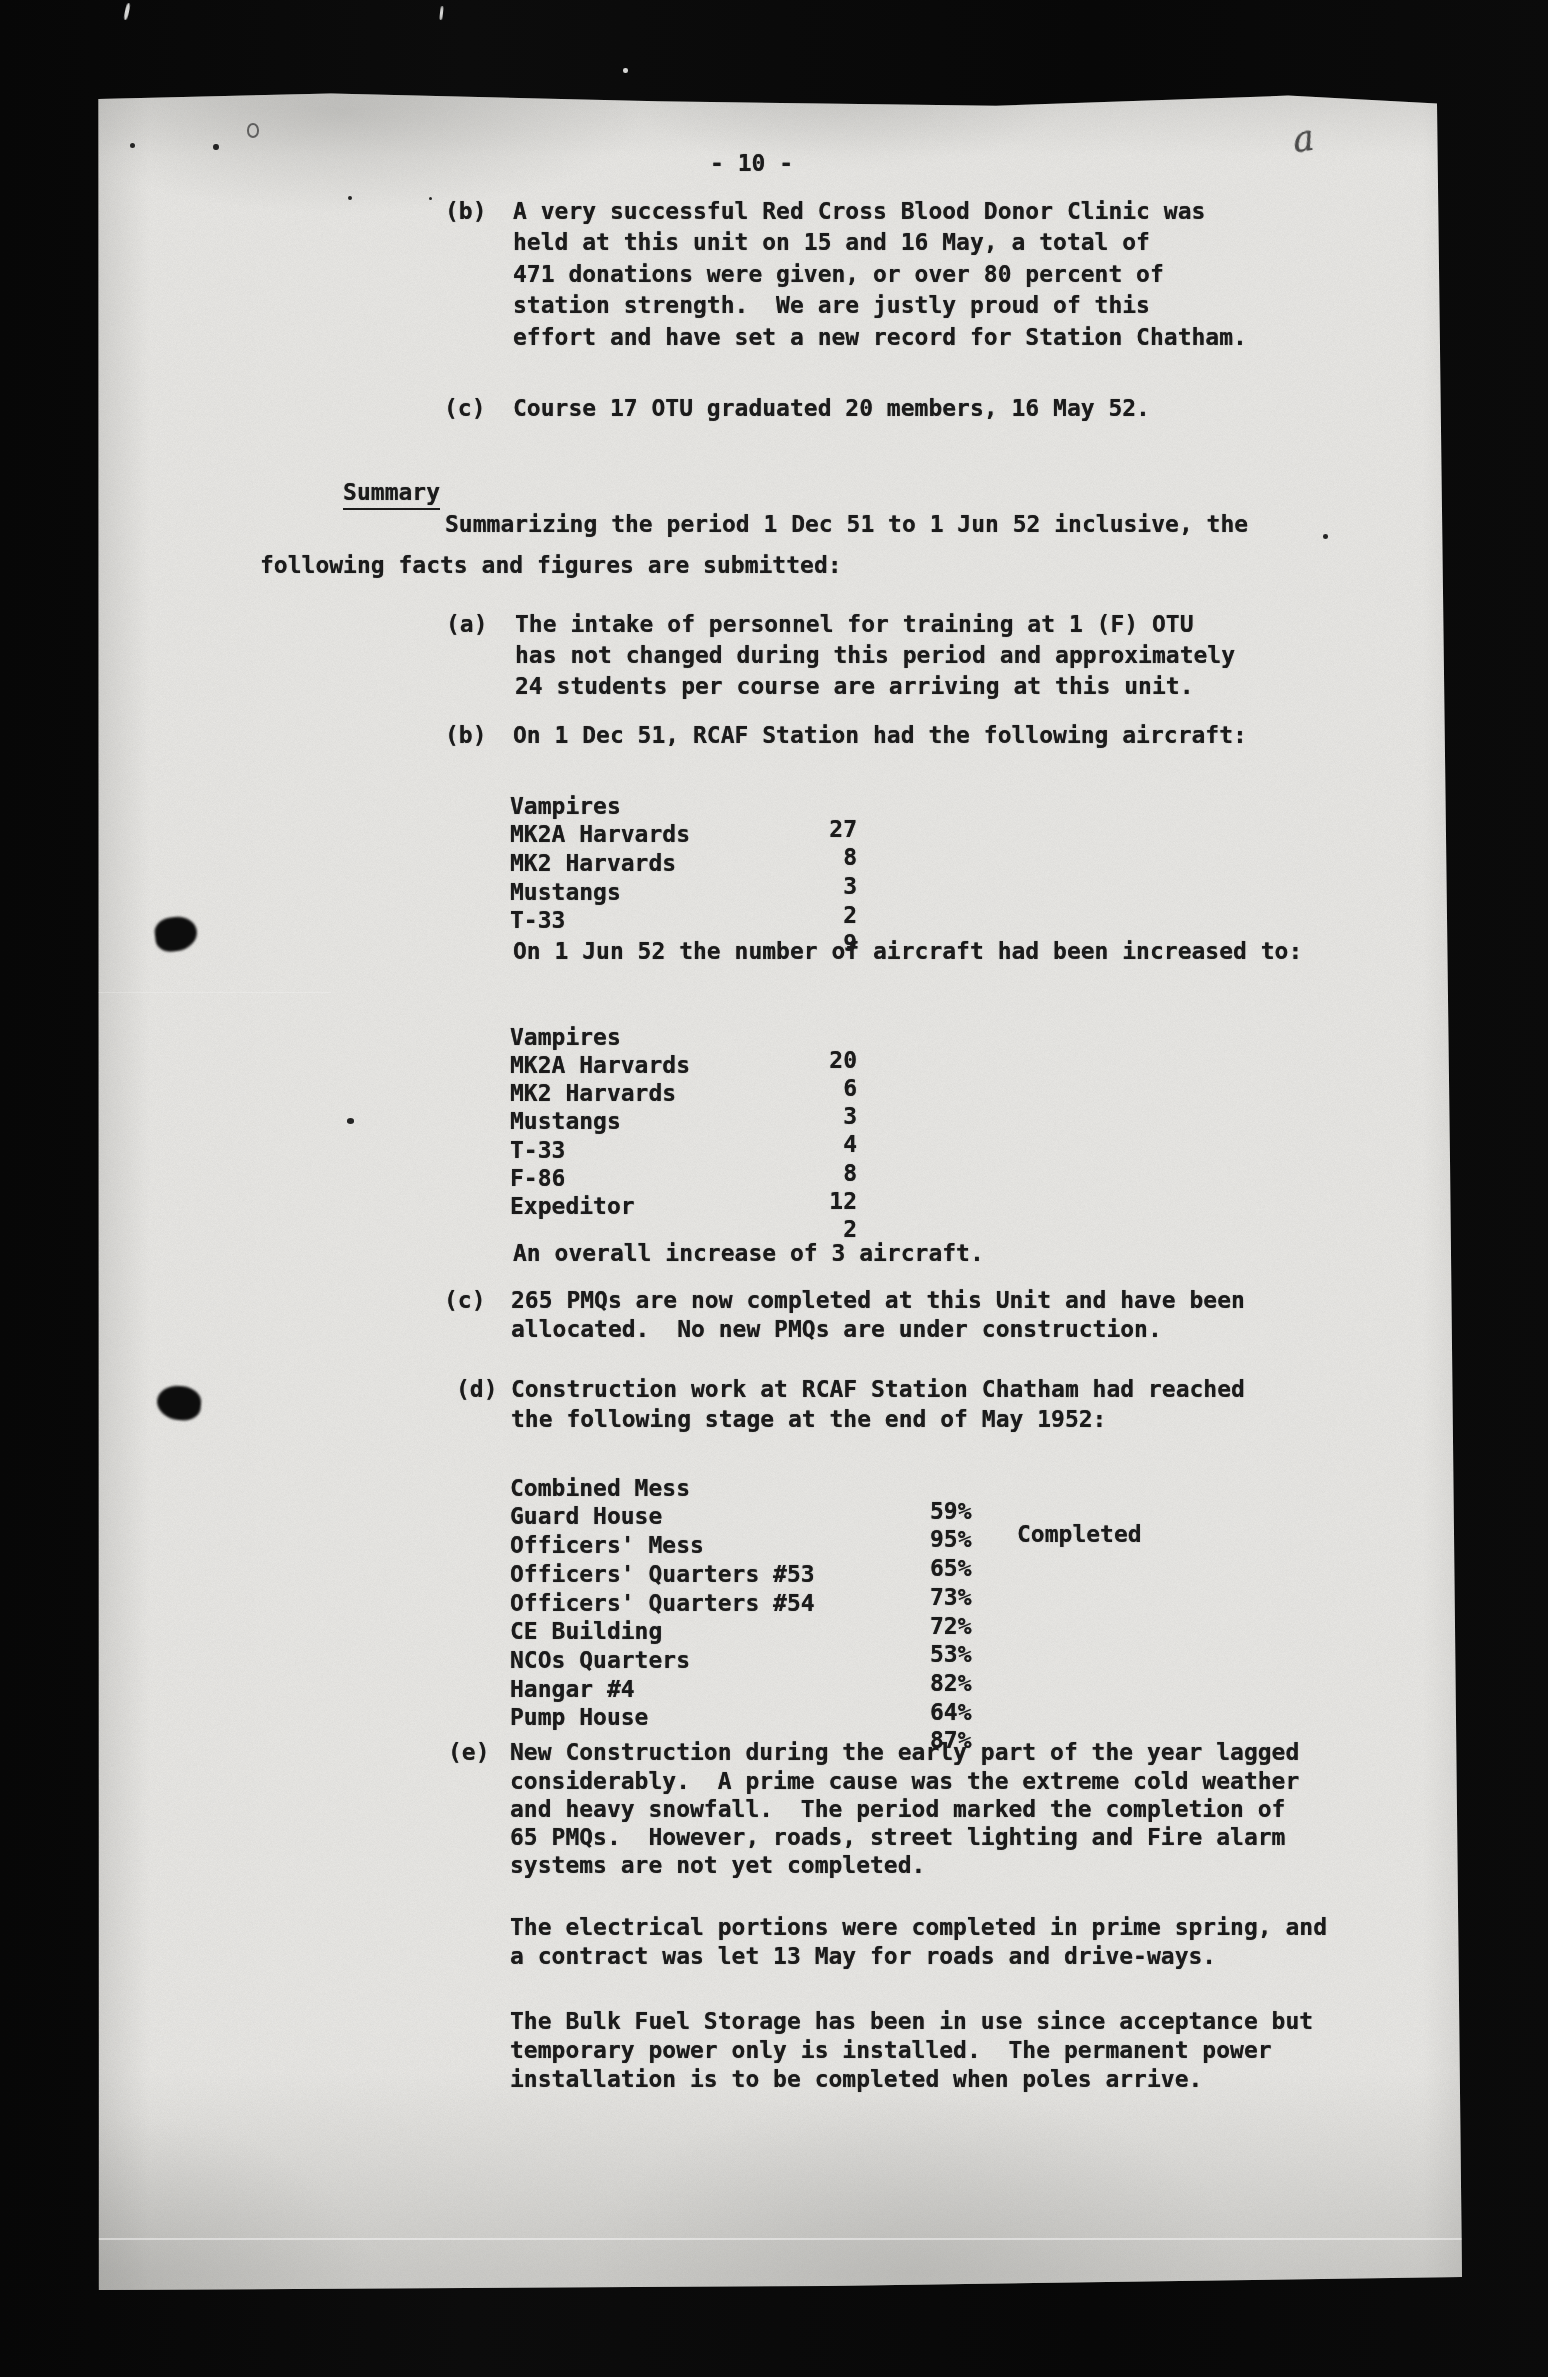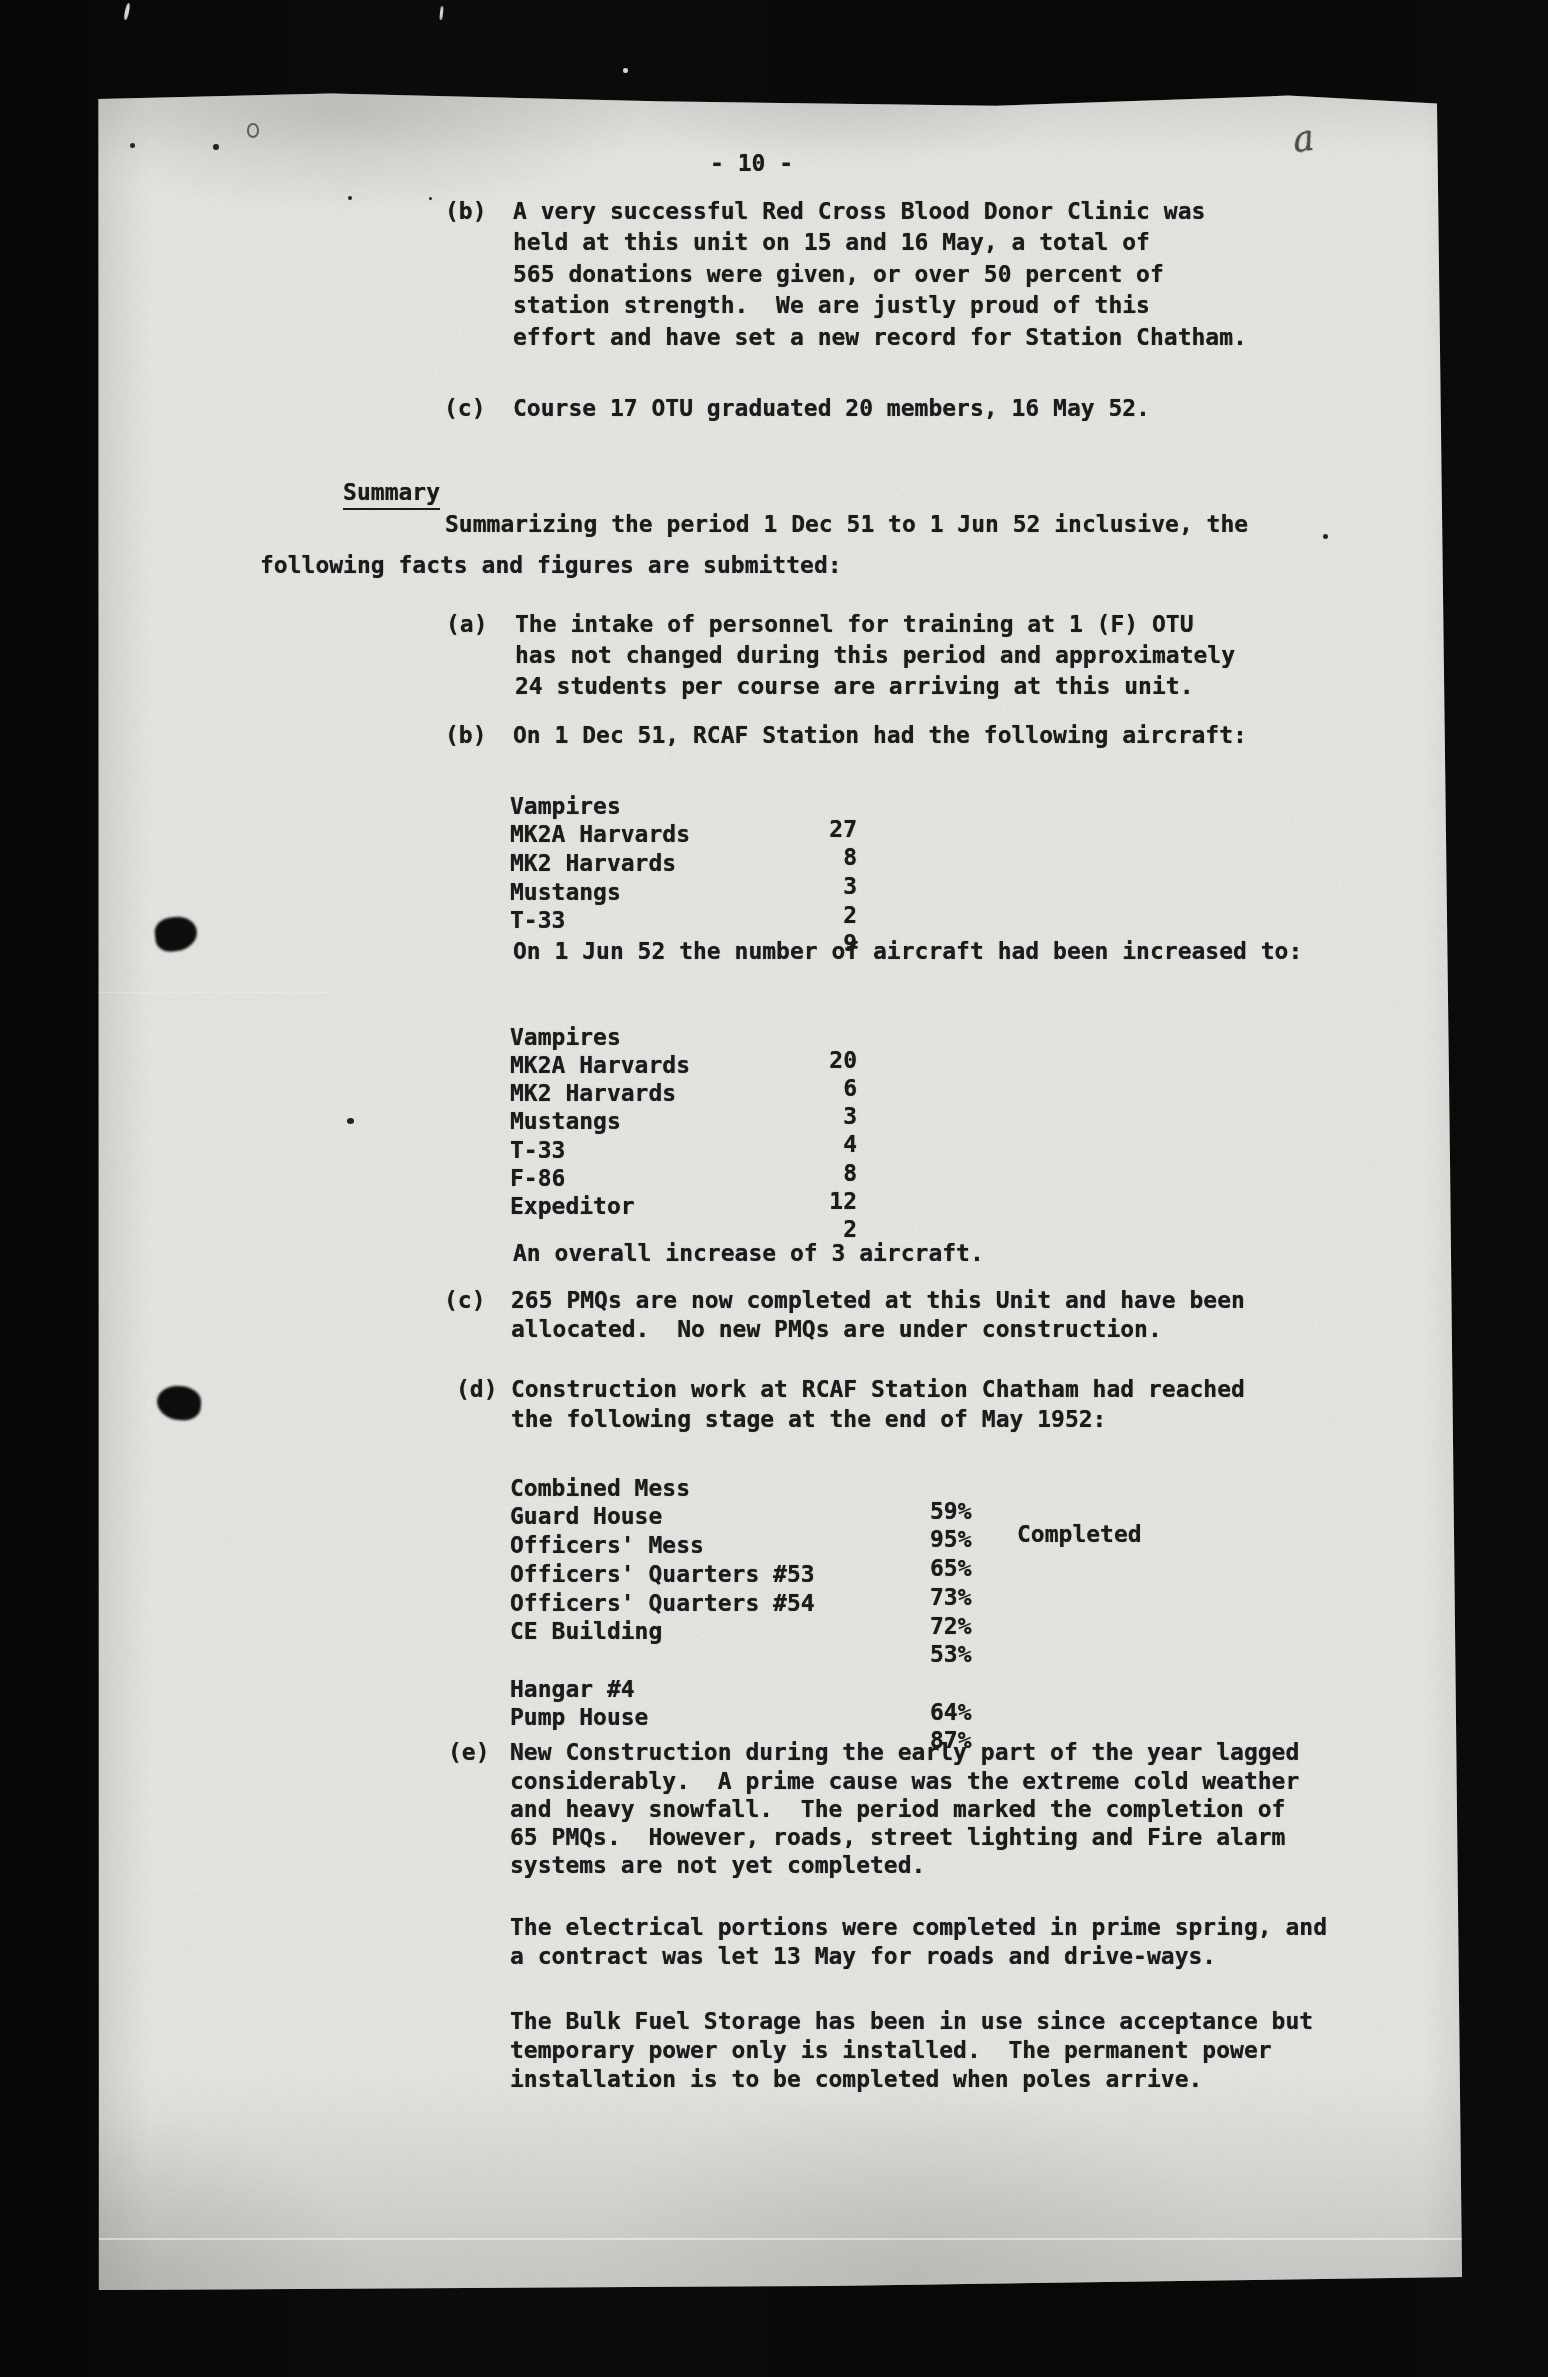--- a/index.html
+++ b/index.html
@@ -62,21 +62,21 @@
       <rect width="100%" height="100%" filter="url(#g)"></rect>
     </svg>
 
     <div class="tx" style="top:62px;left:615px">- 10 -</div>
     <div class="tx hand" style="top:29px;left:1198px">a</div>
     <span class="star" style="left:406px;top:-7.9px">*</span>
 
     <div class="tx" style="top:110px;left:350px">(b)</div>
     <div class="tx" style="top:110px;left:418px">A very successful Red Cross Blood Donor Clinic was</div>
     <div class="tx" style="top:141px;left:418px">held at this unit on 15 and 16 May, a total of</div>
-    <div class="tx" style="top:173px;left:418px">565 donations were given, or over 50 percent of</div>
+    <div class="tx" style="top:173px;left:418px">471 donations were given, or over 80 percent of</div>
     <div class="tx" style="top:204px;left:418px">station strength.  We are justly proud of this</div>
     <div class="tx" style="top:236px;left:418px">effort and have set a new record for Station Chatham.</div>
 
     <div class="tx" style="top:307px;left:349px">(c)</div>
     <div class="tx" style="top:307px;left:418px">Course 17 OTU graduated 20 members, 16 May 52.</div>
 
     <div class="tx" style="top:368px;left:165px">
       <span class="underlined">Summary</span>
     </div>
     <div class="tx" style="top:423px;left:350px">Summarizing the period 1 Dec 51 to 1 Jun 52 inclusive, the</div>
@@ -152,20 +152,23 @@
       <span class="pct">65%</span></div>
     <div class="row crow" style="top:1450px">
       <span class="lab">Officers' Quarters #53</span>
       <span class="pct">73%</span></div>
     <div class="row crow" style="top:1479px">
       <span class="lab">Officers' Quarters #54</span>
       <span class="pct">72%</span></div>
     <div class="row crow" style="top:1507px">
       <span class="lab">CE Building</span>
       <span class="pct">53%</span></div>
+    <div class="row crow" style="top:1536px">
+      <span class="lab">NCOs Quarters</span>
+      <span class="pct">82%</span></div>
     <div class="row crow" style="top:1565px">
       <span class="lab">Hangar #4</span>
       <span class="pct">64%</span></div>
     <div class="row crow" style="top:1593px">
       <span class="lab">Pump House</span>
       <span class="pct">87%</span></div>
 
     <div class="tx" style="top:1651px;left:353px">(e)</div>
     <div class="tx" style="top:1680px;left:415px">considerably.  A prime cause was the extreme cold weather</div>
     <div class="tx" style="top:1651px;left:415px">New Construction during the early part of the year lagged</div>

